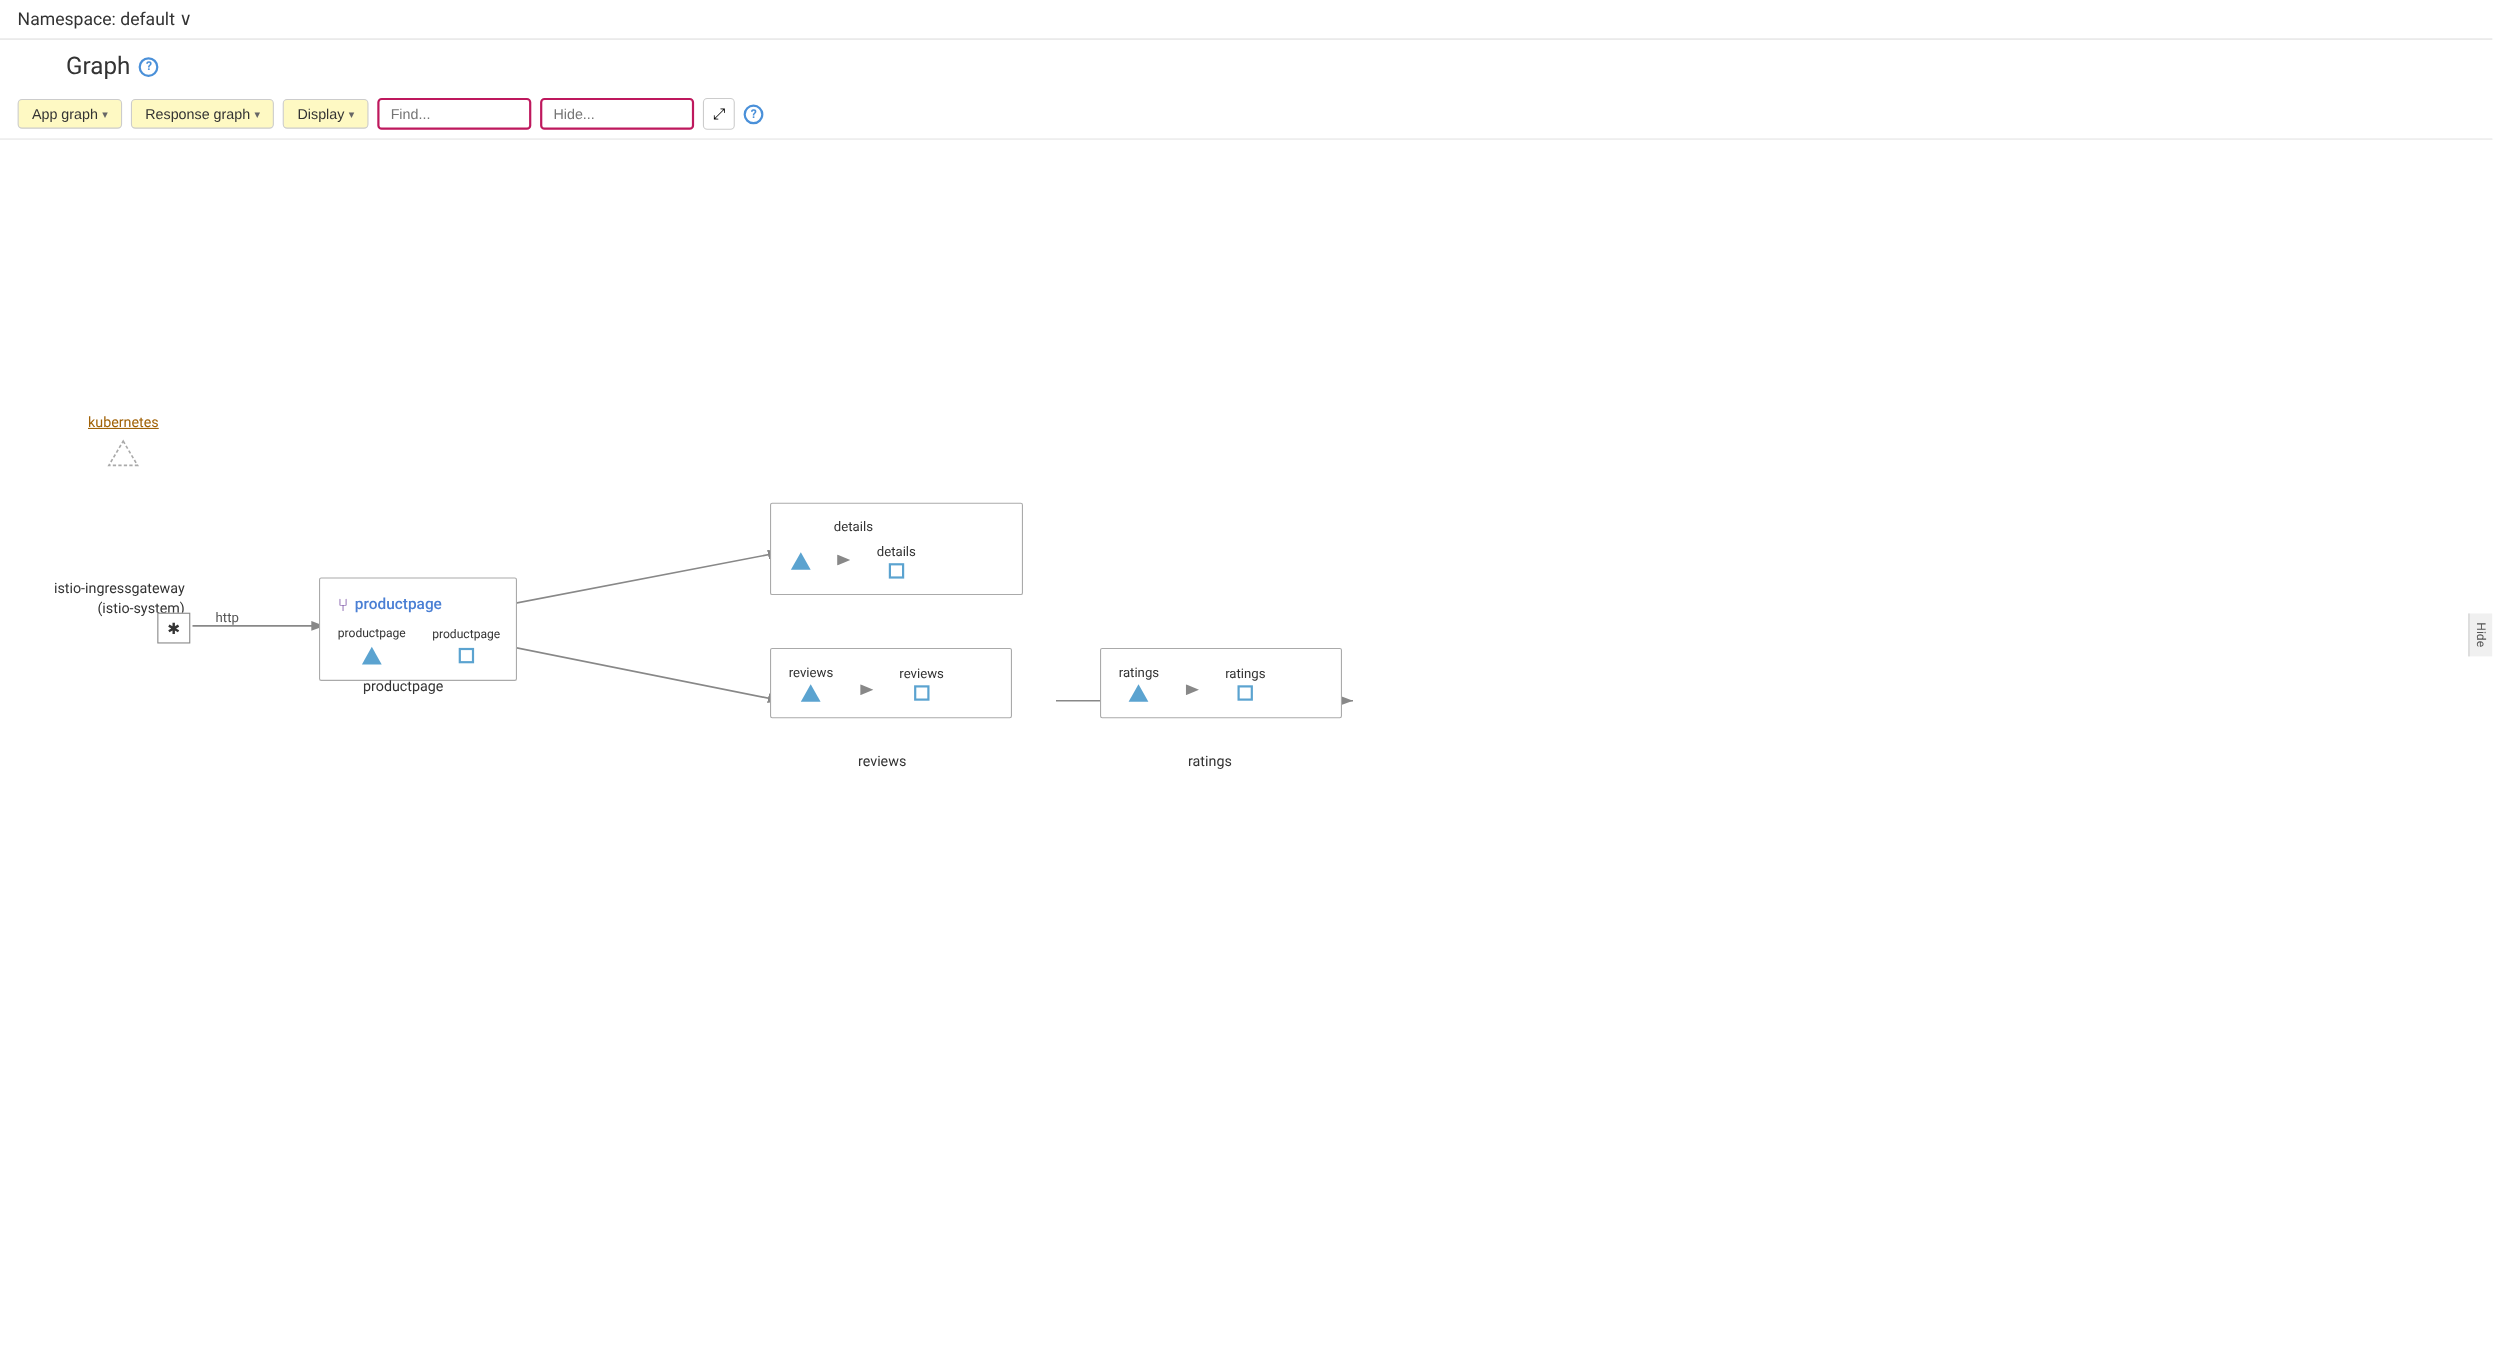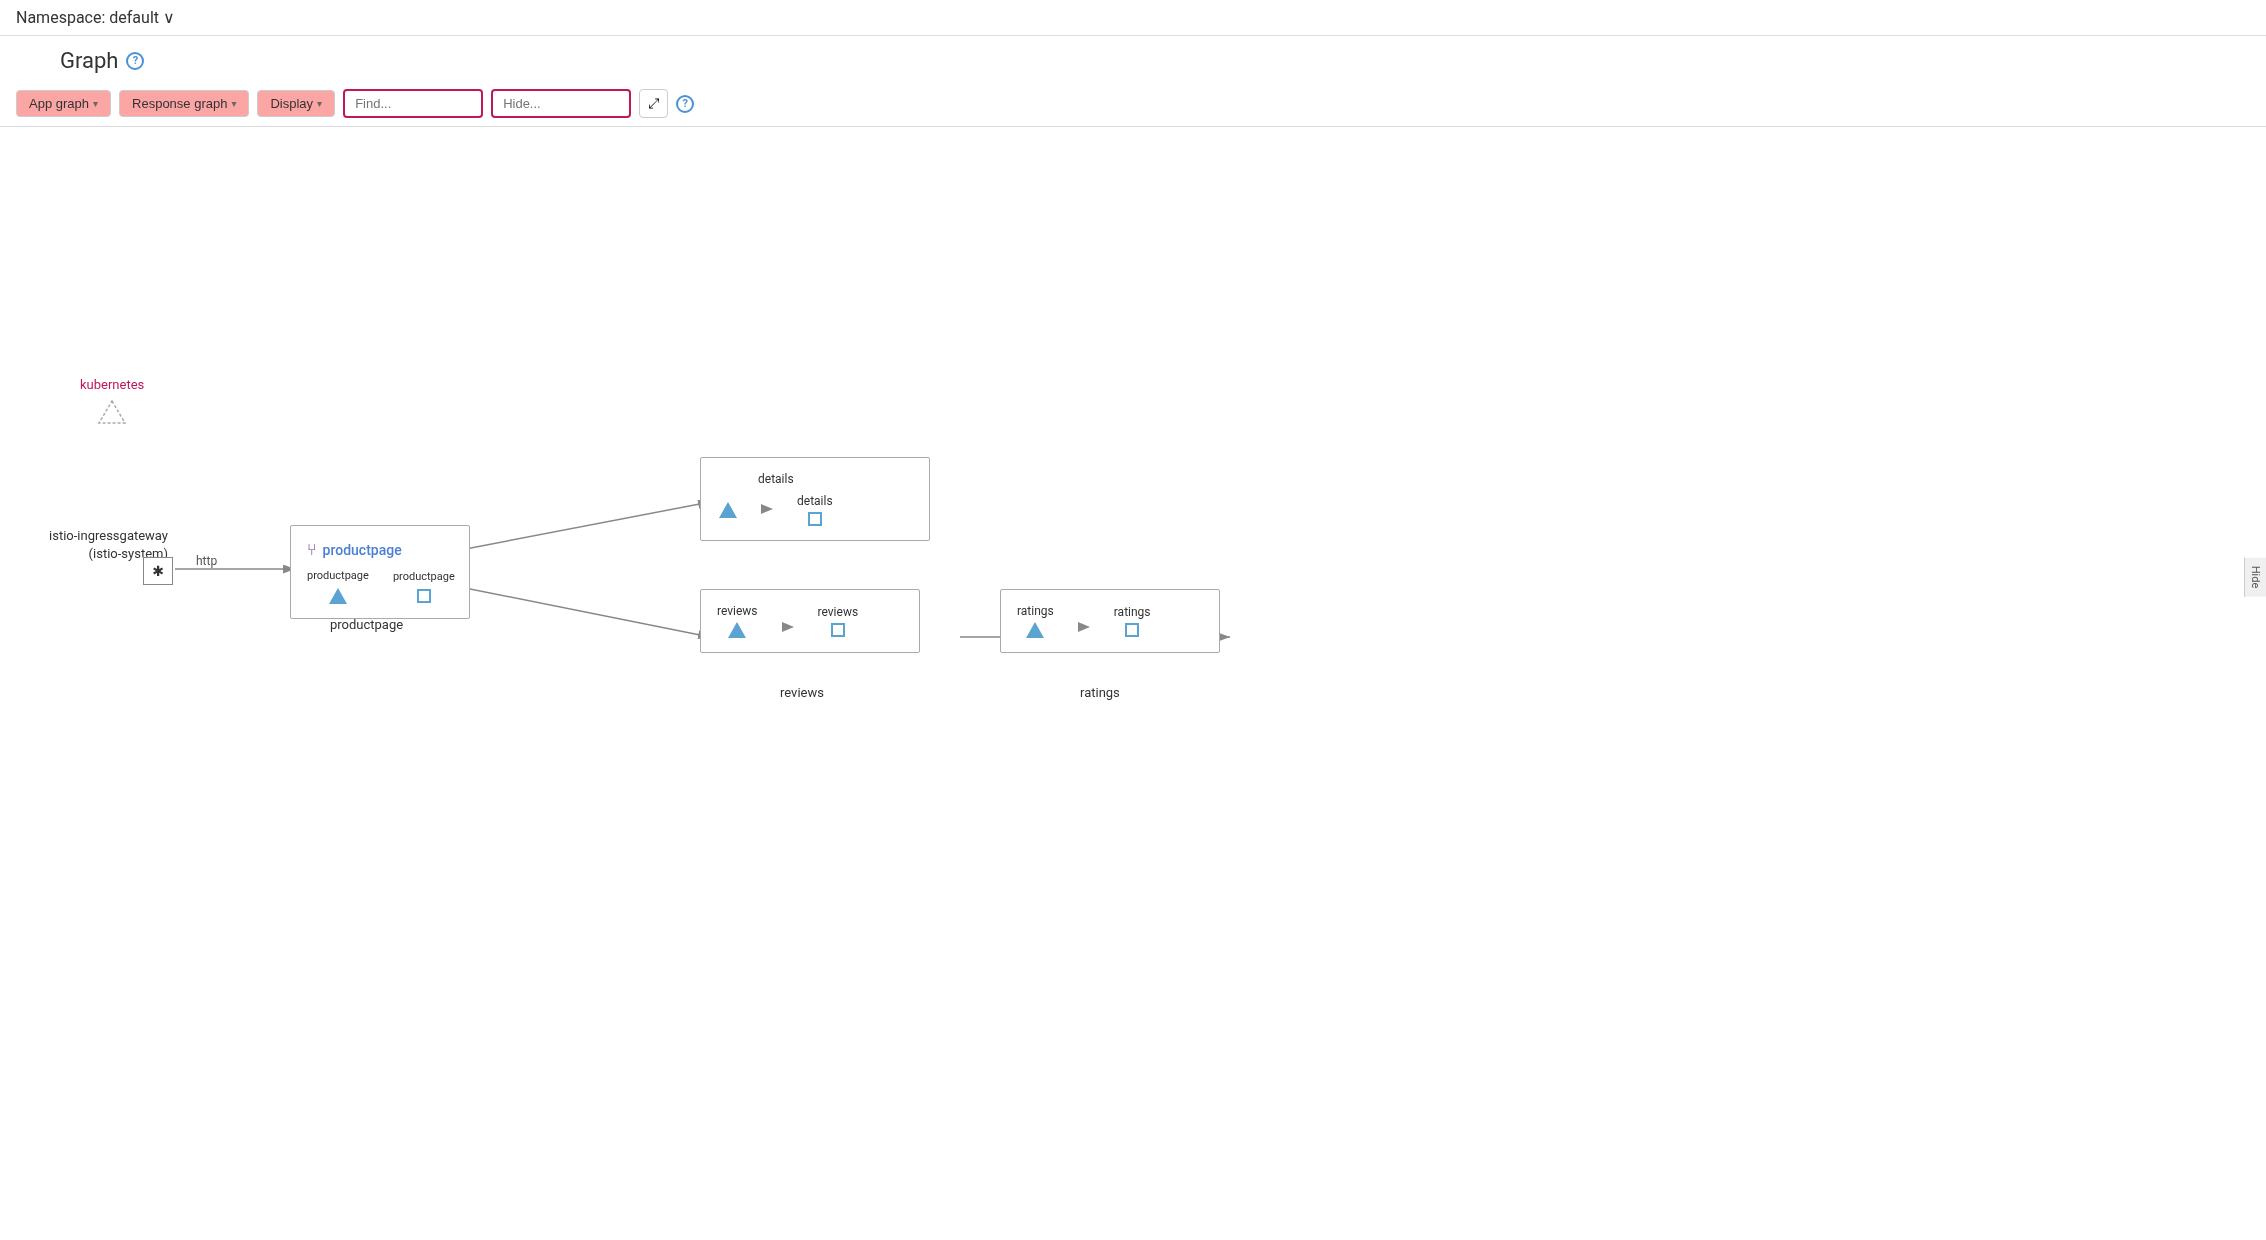--- a/index.html
+++ b/index.html
@@ -61,21 +61,21 @@
       border-bottom: 1px solid #ddd;
     }
 
     .toolbar-btn {
       display: flex;
       align-items: center;
       gap: 4px;
       padding: 5px 12px;
       border: 1px solid #ccc;
       border-radius: 4px;
-      background: #fca5a5;
+      background: #fef9c3;
       cursor: pointer;
       font-size: 13px;
       color: #333;
       justify-content: center;
     }
 
     .chevron {
       font-size: 10px;
       color: #666;
     }
@@ -105,21 +105,22 @@
       overflow: hidden;
       background: #fff;
     }
 
     
     .kube-label {
       position: absolute;
       left: 80px;
       top: 250px;
       font-size: 13px;
-      color: #be185d;
+      color: #a16207;
+      text-decoration: underline;
     }
 
     
     .graph-box {
       position: absolute;
       border: 1px solid #aaa;
       border-radius: 2px;
       background: #fff;
       padding: 12px 16px;
     }

